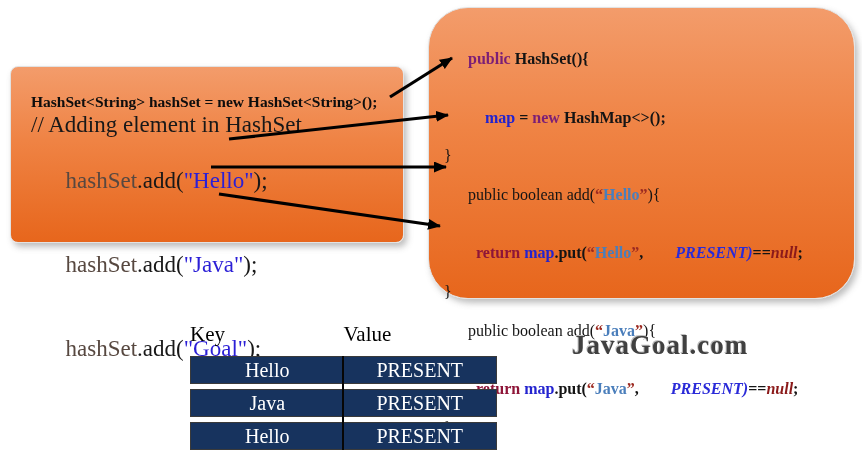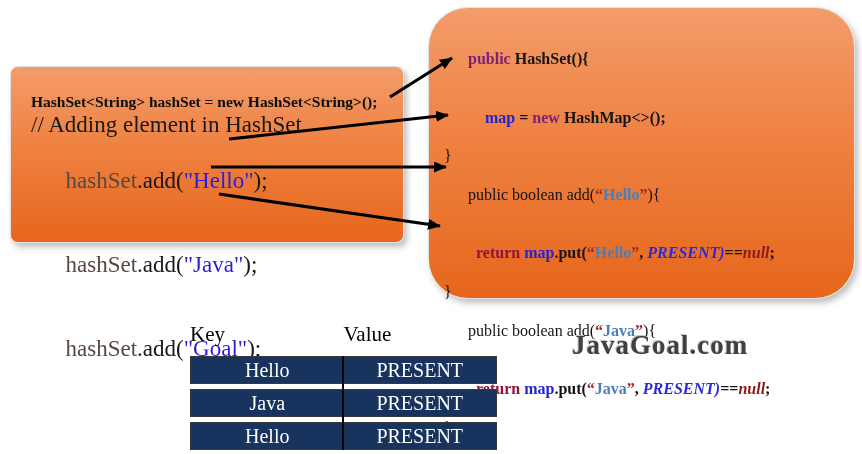--- a/index.html
+++ b/index.html
@@ -30,21 +30,21 @@
   
   .rline{font-size:16px;line-height:19.4px;color:#141414;white-space:pre;}
   .b{font-weight:bold;}
   .ind1{padding-left:17px;}
   .ind2{padding-left:8px;}
   .purple{color:#7c1f76;font-weight:bold;}
   .maroon{color:#8e1538;font-weight:bold;}
   .blue{color:#2323cf;font-weight:bold;}
   .steel{color:#4a7ebb;font-weight:bold;}
   .dq{color:#9c2a21;font-weight:bold;}
-  .present{color:#2a2ad8;font-style:italic;font-weight:bold;}
+  .present{color:#2a2ad8;font-style:italic;font-weight:bold;margin-left:28px;}
   .nul{color:#8b1a1a;font-style:italic;font-weight:bold;}
 
   
   .arrows{position:absolute;left:0;top:0;pointer-events:none;}
 
   
   .tbl-header-row{position:absolute;left:190px;top:322px;width:307px;display:flex;}
   .th{width:50%;text-align:left;font-size:21px;color:#000;}
   .tbl-rows{position:absolute;left:190px;top:356px;width:307px;}
   .trow{

